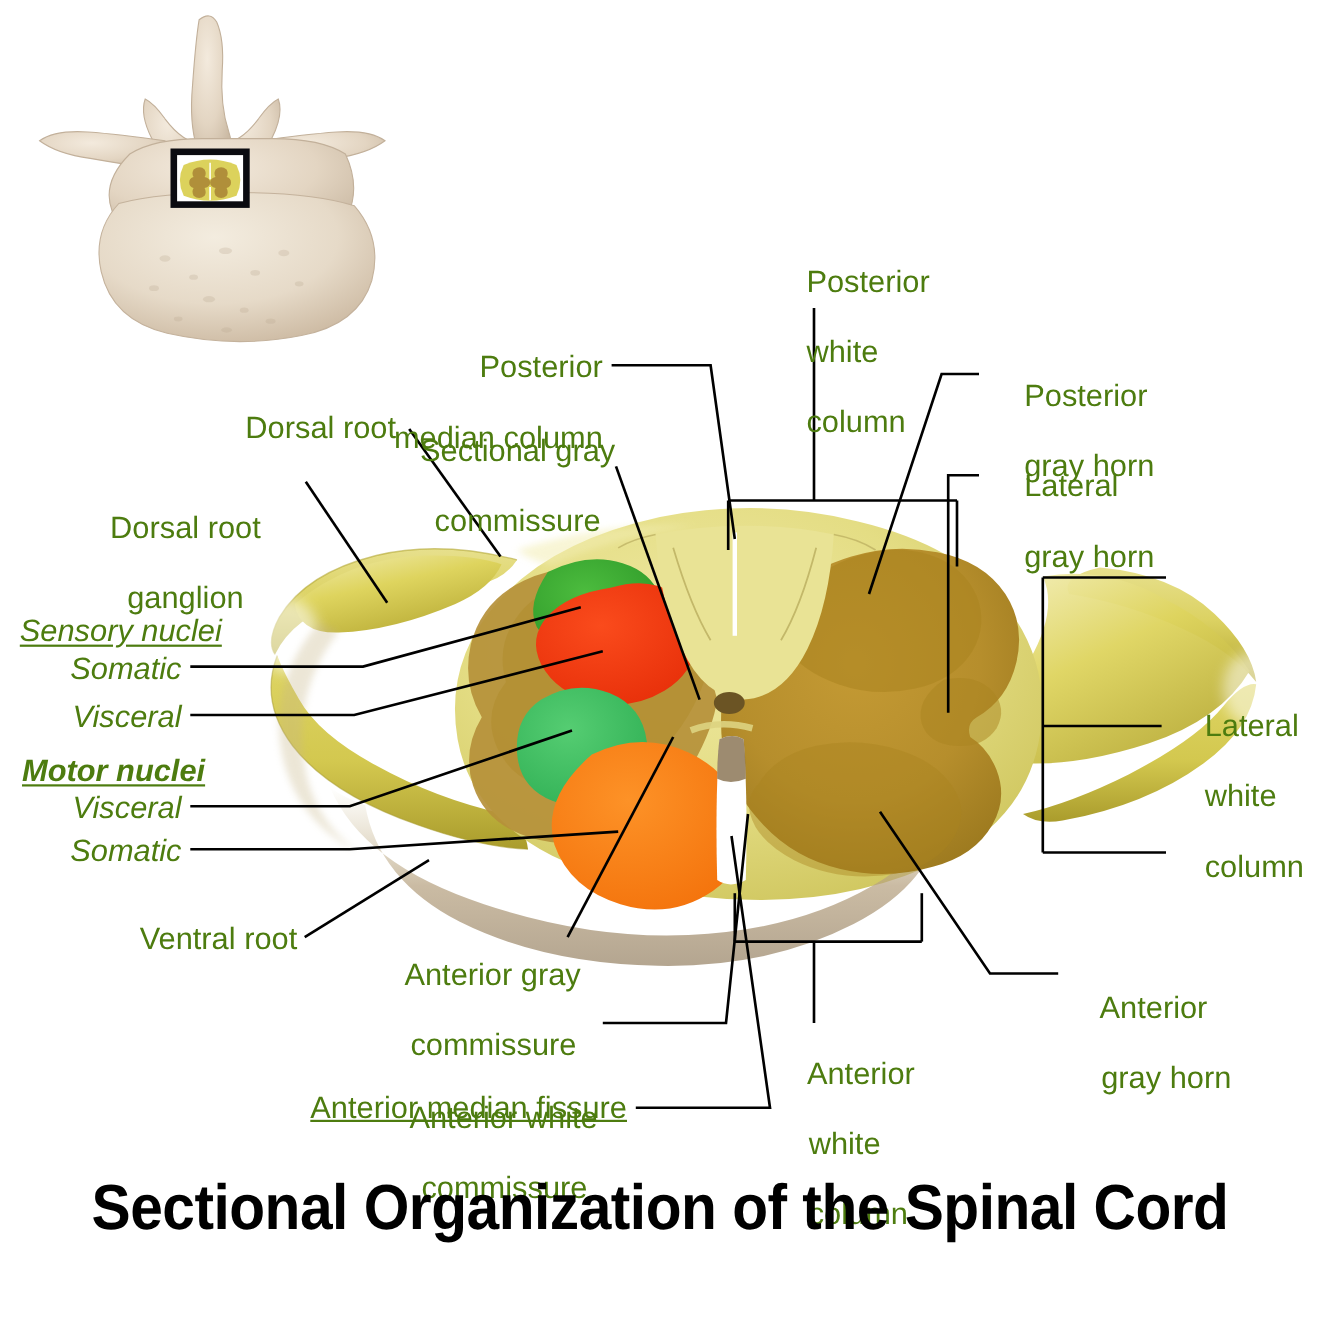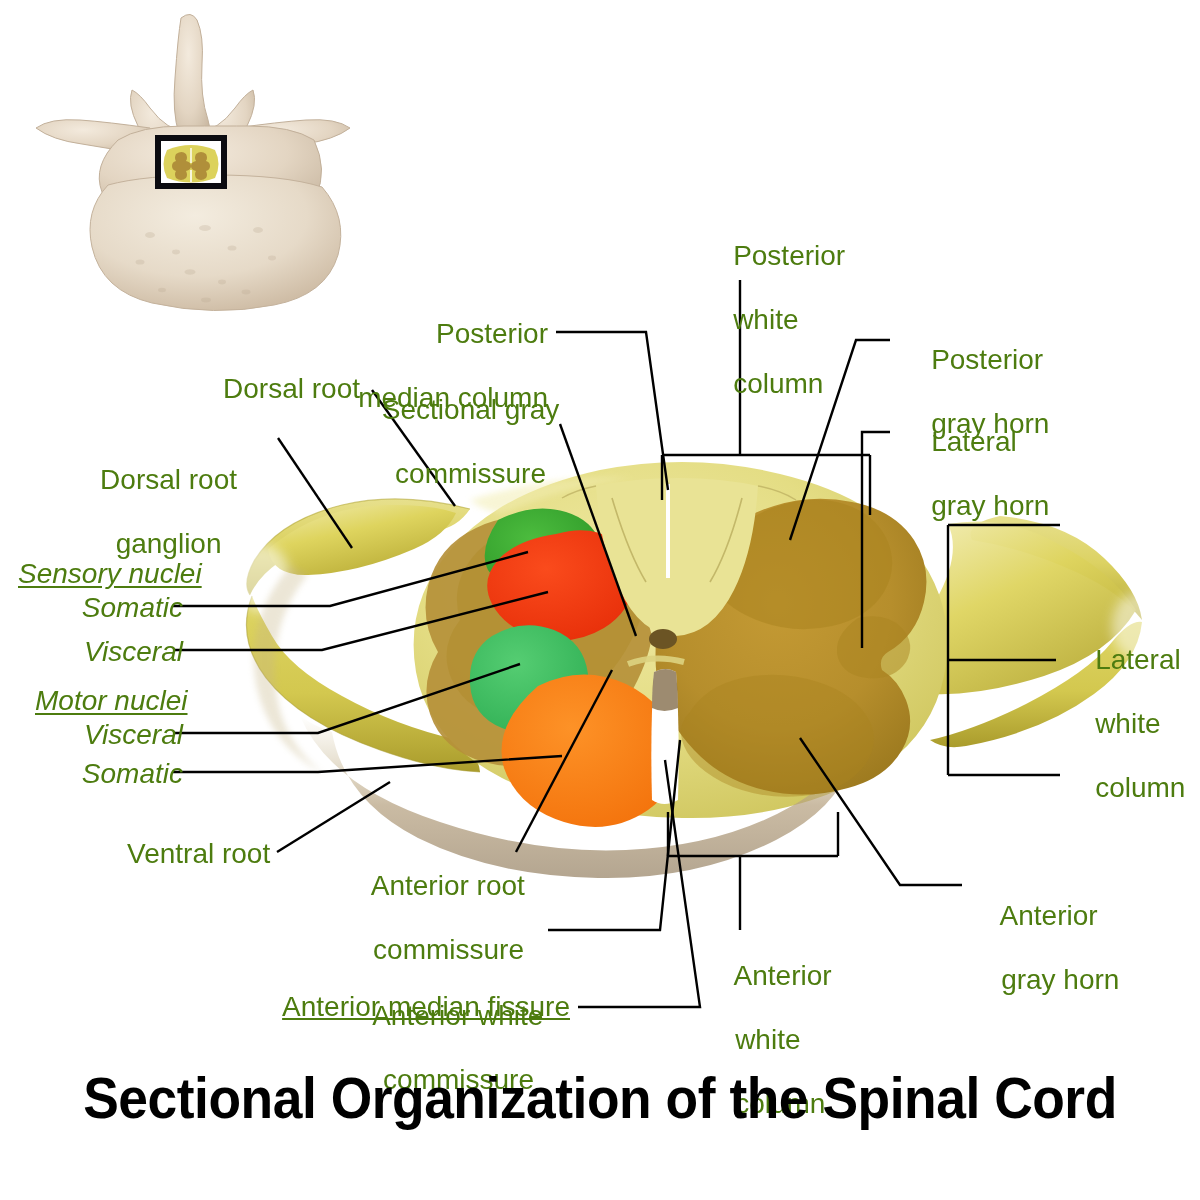--- a/index.html
+++ b/index.html
@@ -4,21 +4,21 @@
 <style>
   html,body{margin:0;padding:0;background:#ffffff;}
   body{width:1200px;height:1200px;font-family:"Liberation Sans",sans-serif;}
   #stage{position:relative;width:1200px;height:1200px;overflow:hidden;background:#fff;}
   #art{position:absolute;left:0;top:0;width:1200px;height:1200px;}
   .lbl{position:absolute;color:#4d7c0f;font-family:"Liberation Sans",sans-serif;
        font-size:28px;line-height:32px;white-space:pre;}
   .ctr{text-align:center;}
   .rt{text-align:right;}
   .lt{text-align:left;}
-  .ital{font-style:italic;padding-left:18px;}
+  .ital{font-style:italic;}
   .und{font-style:italic;text-decoration:underline;text-underline-offset:3px;}
   #title{position:absolute;left:0;top:1064px;width:1200px;text-align:center;
          font-family:"Liberation Sans",sans-serif;font-weight:bold;
          font-size:58px;letter-spacing:-0.5px;color:#000;
          transform:scaleX(0.92);transform-origin:50% 50%;}
 </style>
 </head>
 <body>
 
 <div id="stage">
@@ -271,21 +271,21 @@
 
   <div class="lbl ctr" style="left:20px;top:432px;width:266px;">
     <span>Dorsal root</span><br>
     <span>ganglion</span>
   </div>
 
   <div class="lbl und lt" style="left:18px;top:558px;width:260px;">Sensory nuclei</div>
   <div class="lbl ital rt" style="left:0px;top:592px;width:165px;">Somatic</div>
   <div class="lbl ital rt" style="left:0px;top:636px;width:165px;">Visceral</div>
 
-  <div class="lbl und lt" style="left:35px;top:685px;width:260px;">Motor nuclei</div>
+  <div class="lbl und lt" style="left:20px;top:685px;width:260px;font-weight:bold;">Motor nuclei</div>
   <div class="lbl ital rt" style="left:0px;top:719px;width:165px;">Visceral</div>
   <div class="lbl ital rt" style="left:0px;top:758px;width:165px;">Somatic</div>
 
   <div class="lbl lt" style="left:110px;top:838px;width:260px;margin-left:17px;">Ventral root</div>
 
   <div class="lbl rt" style="left:280px;top:286px;width:268px;">
     <span>Posterior</span><br>
     <span>median column</span>
   </div>
 
@@ -310,21 +310,21 @@
     <span>gray horn</span>
   </div>
 
   <div class="lbl lt" style="left:1064px;top:612px;width:140px;">
     <span>Lateral</span><br>
     <span>white</span><br>
     <span>column</span>
   </div>
 
   <div class="lbl ctr" style="left:308px;top:838px;width:250px;">
-    <span>Anterior root</span><br>
+    <span>Anterior gray</span><br>
     <span>commissure</span>
   </div>
 
   <div class="lbl ctr" style="left:318px;top:968px;width:250px;">
     <span>Anterior white</span><br>
     <span>commissure</span>
   </div>
 
   <div class="lbl rt" style="left:210px;top:991px;width:360px;text-decoration:underline;">Anterior median fissure</div>
 

